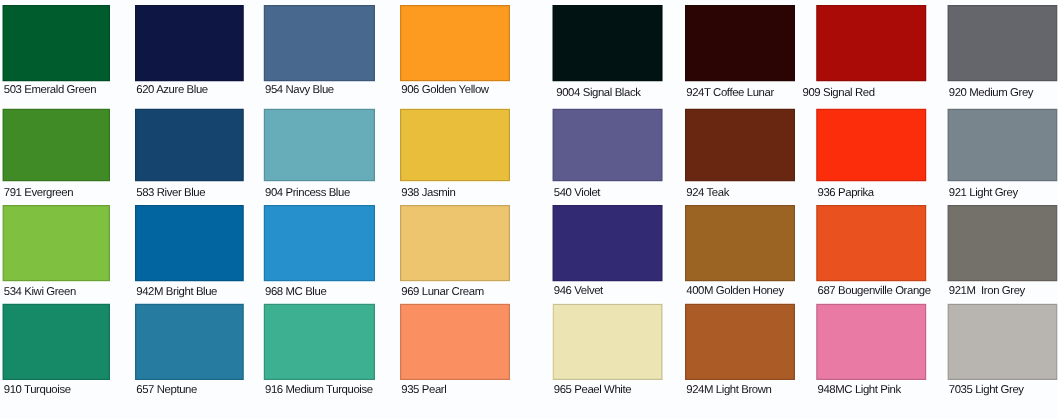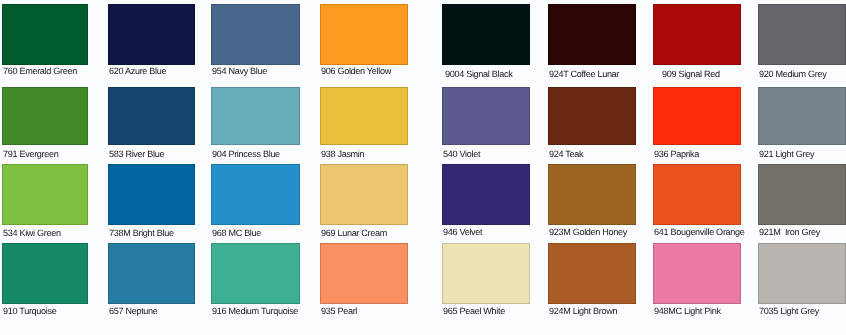--- a/index.html
+++ b/index.html
@@ -29,21 +29,21 @@
   }
 </style>
 </head>
 <body>
 
 <div id="chart">
   <div class="group" id="swatch-group-left" style="left:2px;width:406px">
     <div class="cell" style="left:0px;top:4px;width:86px;height:61px">
       <div class="swatch" style="background-color: rgb(0, 92, 45);"></div>
     </div>
-    <div class="label" style="left:0.8px;top:66.0px;width:100px">760 Emerald Green</div>
+    <div class="label" style="left:0.8px;top:66.0px;width:100px">503 Emerald Green</div>
     <div class="cell" style="left:106px;top:4px;width:87px;height:61px">
       <div class="swatch" style="background-color: rgb(14, 23, 68);"></div>
     </div>
     <div class="label" style="left:106.8px;top:66.0px;width:101px">620 Azure Blue</div>
     <div class="cell" style="left:209px;top:4px;width:89px;height:61px">
       <div class="swatch" style="background-color: rgb(73, 104, 142);"></div>
     </div>
     <div class="label" style="left:209.8px;top:66.0px;width:103px">954 Navy Blue</div>
     <div class="cell" style="left:318px;top:4px;width:88px;height:61px">
       <div class="swatch" style="background-color: rgb(253, 154, 32);"></div>
@@ -65,21 +65,21 @@
       <div class="swatch" style="background-color: rgb(233, 190, 59);"></div>
     </div>
     <div class="label" style="left:318.8px;top:148.6px;width:102px">938 Jasmin</div>
     <div class="cell" style="left:0px;top:164px;width:86px;height:61px">
       <div class="swatch" style="background-color: rgb(127, 192, 64);"></div>
     </div>
     <div class="label" style="left:0.8px;top:228.1px;width:100px">534 Kiwi Green</div>
     <div class="cell" style="left:106px;top:164px;width:87px;height:61px">
       <div class="swatch" style="background-color: rgb(3, 101, 160);"></div>
     </div>
-    <div class="label" style="left:106.8px;top:228.1px;width:101px">738M Bright Blue</div>
+    <div class="label" style="left:106.8px;top:228.1px;width:101px">942M Bright Blue</div>
     <div class="cell" style="left:209px;top:164px;width:89px;height:61px">
       <div class="swatch" style="background-color: rgb(38, 144, 205);"></div>
     </div>
     <div class="label" style="left:209.8px;top:228.1px;width:103px">968 MC Blue</div>
     <div class="cell" style="left:318px;top:164px;width:88px;height:61px">
       <div class="swatch" style="background-color: rgb(237, 197, 110);"></div>
     </div>
     <div class="label" style="left:318.8px;top:228.1px;width:102px">969 Lunar Cream</div>
     <div class="cell" style="left:0px;top:243px;width:86px;height:61px">
       <div class="swatch" style="background-color: rgb(22, 137, 103);"></div>
@@ -103,21 +103,21 @@
       <div class="swatch" style="background-color: rgb(1, 19, 18);"></div>
     </div>
     <div class="label" style="left:3px;top:69.2px;width:102px">9004 Signal Black</div>
     <div class="cell" style="left:106px;top:4px;width:88px;height:61px">
       <div class="swatch" style="background-color: rgb(42, 5, 3);"></div>
     </div>
     <div class="label" style="left:106.8px;top:69.2px;width:102px">924T Coffee Lunar</div>
     <div class="cell" style="left:211px;top:4px;width:88px;height:61px">
       <div class="swatch" style="background-color: rgb(171, 11, 7);"></div>
     </div>
-    <div class="label" style="left:220px;top:69.2px;width:102px">909 Signal Red</div>
+    <div class="label" style="left:200px;top:69.2px;width:102px">909 Signal Red</div>
     <div class="cell" style="left:316px;top:4px;width:88px;height:61px">
       <div class="swatch" style="background-color: rgb(101, 101, 108);"></div>
     </div>
     <div class="label" style="left:316.8px;top:69.2px;width:102px">920 Medium Grey</div>
     <div class="cell" style="left:0px;top:87px;width:88px;height:58px">
       <div class="swatch" style="background-color: rgb(93, 91, 142);"></div>
     </div>
     <div class="label" style="left:0.8px;top:149.4px;width:102px">540 Violet</div>
     <div class="cell" style="left:106px;top:87px;width:88px;height:58px">
       <div class="swatch" style="background-color: rgb(105, 39, 18);"></div>
@@ -131,25 +131,25 @@
       <div class="swatch" style="background-color: rgb(120, 133, 141);"></div>
     </div>
     <div class="label" style="left:316.8px;top:149.4px;width:102px">921 Light Grey</div>
     <div class="cell" style="left:0px;top:164px;width:88px;height:61px">
       <div class="swatch" style="background-color: rgb(51, 42, 116);"></div>
     </div>
     <div class="label" style="left:0.8px;top:227.1px;width:102px">946 Velvet</div>
     <div class="cell" style="left:106px;top:164px;width:88px;height:61px">
       <div class="swatch" style="background-color: rgb(156, 100, 35);"></div>
     </div>
-    <div class="label" style="left:106.8px;top:227.1px;width:102px">923M Golden Honey</div>
+    <div class="label" style="left:106.8px;top:227.1px;width:102px">400M Golden Honey</div>
     <div class="cell" style="left:211px;top:164px;width:88px;height:61px">
       <div class="swatch" style="background-color: rgb(233, 82, 31);"></div>
     </div>
-    <div class="label" style="left:211.8px;top:227.1px;width:102px">641 Bougenville Orange</div>
+    <div class="label" style="left:211.8px;top:227.1px;width:102px">687 Bougenville Orange</div>
     <div class="cell" style="left:316px;top:164px;width:88px;height:61px">
       <div class="swatch" style="background-color: rgb(116, 112, 106);"></div>
     </div>
     <div class="label" style="left:316.8px;top:227.1px;width:102px">921M  Iron Grey</div>
     <div class="cell" style="left:0px;top:243px;width:88px;height:61px">
       <div class="swatch" style="background-color: rgb(236, 229, 179);"></div>
     </div>
     <div class="label" style="left:0.8px;top:305.8px;width:102px">965 Peael White</div>
     <div class="cell" style="left:106px;top:243px;width:88px;height:61px">
       <div class="swatch" style="background-color: rgb(171, 91, 38);"></div>

